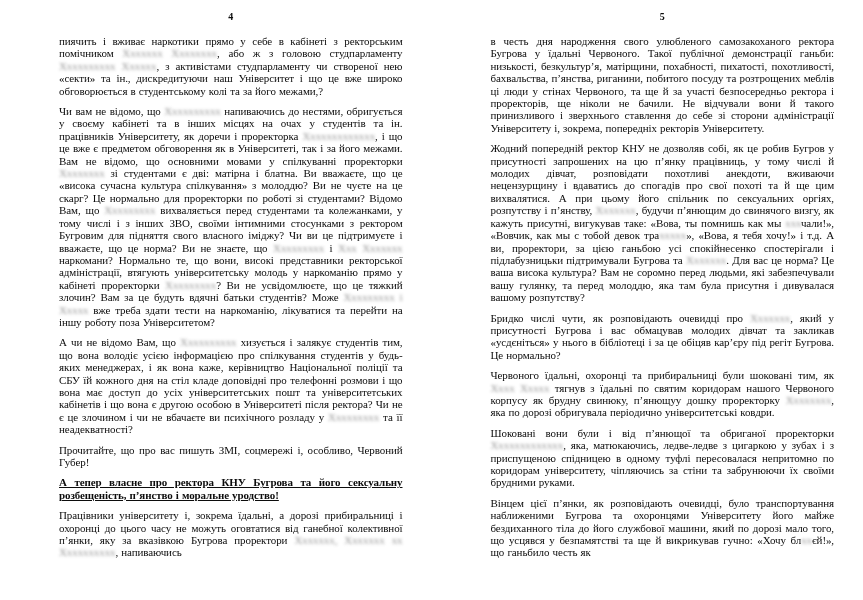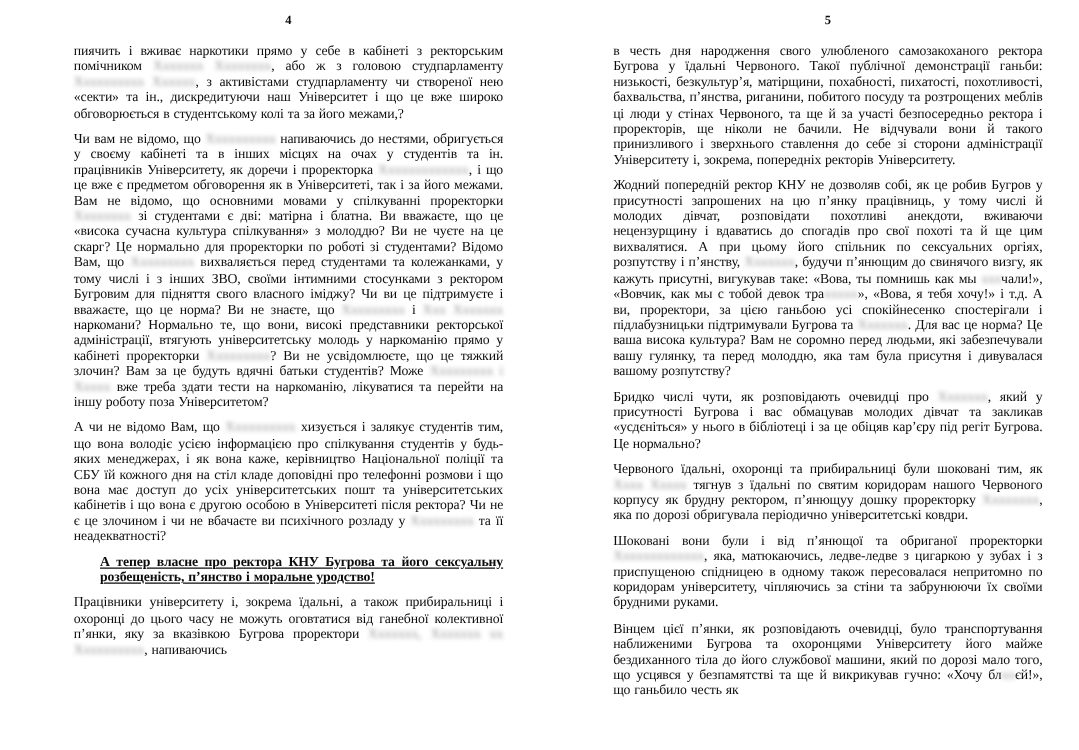--- a/index.html
+++ b/index.html
@@ -33,46 +33,46 @@
     margin: 0 0 8px 0;
     text-align: justify;
     font-size: 11px;
     line-height: 12.4px;
     letter-spacing: -0.1px;
     word-spacing: 0.5px;
   }
   .heading {
     font-weight: bold;
     text-decoration: underline;
-    margin-left: 21px;
   }
   .redacted {
     color: #8d8d8d;
     filter: blur(1.6px);
     opacity: 0.9;
   }
 </style>
 </head>
 <body>
 
 <div class="spread">
   <section class="page">
     <div class="page-number">4</div>
     <div class="page-body">
         <p class="para"><span>пиячить і вживає наркотики прямо у себе в кабінеті з ректорським помічником </span><span class="redacted">Ххххххх Хххххххх</span><span>, або ж з головою студпарламенту </span><span class="redacted">Хххххххххх Хххххх</span><span>, з активістами студпарламенту чи створеної нею «секти» та ін., дискредитуючи наш Університет і що це вже широко обговорюється в студентському колі та за його межами,?</span></p>
         <p class="para"><span>Чи вам не відомо, що </span><span class="redacted">Хххххххххх</span><span> напиваючись до нестями, обригується у своєму кабінеті та в інших місцях на очах у студентів та ін. працівників Університету, як доречи і проректорка </span><span class="redacted">Ххххххххххххх</span><span>, і що це вже є предметом обговорення як в Університеті, так і за його межами. Вам не відомо, що основними мовами у спілкуванні проректорки </span><span class="redacted">Хххххххх</span><span> зі студентами є дві: матірна і блатна. Ви вважаєте, що це «висока сучасна культура спілкування» з молоддю? Ви не чуєте на це скарг? Це нормально для проректорки по роботі зі студентами? Відомо Вам, що </span><span class="redacted">Ххххххххх</span><span> вихваляється перед студентами та колежанками, у тому числі і з інших ЗВО, своїми інтимними стосунками з ректором Бугровим для підняття свого власного іміджу? Чи ви це підтримуєте і вважаєте, що це норма? Ви не знаєте, що </span><span class="redacted">Ххххххххх</span><span> і </span><span class="redacted">Ххх Ххххххх</span><span> наркомани? Нормально те, що вони, високі представники ректорської адміністрації, втягують університетську молодь у наркоманію прямо у кабінеті проректорки </span><span class="redacted">Ххххххххх</span><span>? Ви не усвідомлюєте, що це тяжкий злочин? Вам за це будуть вдячні батьки студентів? Може </span><span class="redacted">Ххххххххх і Ххххх</span><span> вже треба здати тести на наркоманію, лікуватися та перейти на іншу роботу поза Університетом?</span></p>
         <p class="para"><span>А чи не відомо Вам, що </span><span class="redacted">Хххххххххх</span><span> хизується і залякує студентів тим, що вона володіє усією інформацією про спілкування студентів у будь-яких менеджерах, і як вона каже, керівництво Національної поліції та СБУ їй кожного дня на стіл кладе доповідні про телефонні розмови і що вона має доступ до усіх університетських пошт та університетських кабінетів і що вона є другою особою в Університеті після ректора? Чи не є це злочином і чи не вбачаєте ви психічного розладу у </span><span class="redacted">Ххххххххх</span><span> та її неадекватності?</span></p>
+        <p class="para"><span>Прочитайте, що про вас пишуть ЗМІ, соцмережі і, особливо, Червоний Губер!</span></p>
         <p class="para heading"><span>А тепер власне про ректора КНУ Бугрова та його сексуальну розбещеність, п’янство і моральне уродство!</span></p>
-        <p class="para"><span>Працівники університету і, зокрема їдальні, а також прибиральниці і охоронці до цього часу не можуть оговтатися від ганебної колективної п’янки, яку за вказівкою Бугрова проректори </span><span class="redacted">Ххххххх, Ххххххх хх Хххххххххх</span><span>, напиваючись</span></p>
+        <p class="para"><span>Працівники університету і, зокрема їдальні, а дорозі прибиральниці і охоронці до цього часу не можуть оговтатися від ганебної колективної п’янки, яку за вказівкою Бугрова проректори </span><span class="redacted">Ххххххх, Ххххххх хх Хххххххххх</span><span>, напиваючись</span></p>
       </div>
   </section>
   <section class="page">
     <div class="page-number">5</div>
     <div class="page-body">
         <p class="para"><span>в честь дня народження свого улюбленого самозакоханого ректора Бугрова у їдальні Червоного. Такої публічної демонстрації ганьби: низькості, безкультур’я, матірщини, похабності, пихатості, похотливості, бахвальства, п’янства, риганини, побитого посуду та розтрощених меблів ці люди у стінах Червоного, та ще й за участі безпосередньо ректора і проректорів, ще ніколи не бачили. Не відчували вони й такого принизливого і зверхнього ставлення до себе зі сторони адміністрації Університету і, зокрема, попередніх ректорів Університету.</span></p>
         <p class="para"><span>Жодний попередній ректор КНУ не дозволяв собі, як це робив Бугров у присутності запрошених на цю п’янку працівниць, у тому числі й молодих дівчат, розповідати похотливі анекдоти, вживаючи нецензурщину і вдаватись до спогадів про свої похоті та й ще цим вихвалятися. А при цьому його спільник по сексуальних оргіях, розпутству і п’янству, </span><span class="redacted">Ххххххх</span><span>, будучи п’янющим до свинячого визгу, як кажуть присутні, вигукував таке: «Вова, ты помнишь как мы </span><span class="redacted">ххх</span><span>чали!», «Вовчик, как мы с тобой девок тра</span><span class="redacted">ххххх</span><span>», «Вова, я тебя хочу!» і т.д. А ви, проректори, за цією ганьбою усі спокійнесенко спостерігали і підлабузницьки підтримували Бугрова та </span><span class="redacted">Ххххххх</span><span>. Для вас це норма? Це ваша висока культура? Вам не соромно перед людьми, які забезпечували вашу гулянку, та перед молоддю, яка там була присутня і дивувалася вашому розпутству?</span></p>
         <p class="para"><span>Бридко числі чути, як розповідають очевидці про </span><span class="redacted">Ххххххх</span><span>, який у присутності Бугрова і вас обмацував молодих дівчат та закликав «усдєніться» у нього в бібліотеці і за це обіцяв кар’єру під регіт Бугрова. Це нормально?</span></p>
-        <p class="para"><span>Червоного їдальні, охоронці та прибиральниці були шоковані тим, як </span><span class="redacted">Хххх Ххххх</span><span> тягнув з їдальні по святим коридорам нашого Червоного корпусу як брудну ректором, п’янющуу дошку проректорку </span><span class="redacted">Хххххххх</span><span>, яка по дорозі обригувала періодично університетські ковдри.</span></p>
-        <p class="para"><span>Шоковані вони були і від п’янющої та обриганої проректорки </span><span class="redacted">Ххххххххххххх</span><span>, яка, матюкаючись, ледве-ледве з цигаркою у зубах і з приспущеною спідницею в одному також пересовалася непритомно по коридорам університету, чіпляючись за стіни та забрунюючи їх своїми брудними руками.</span></p>
+        <p class="para"><span>Червоного їдальні, охоронці та прибиральниці були шоковані тим, як </span><span class="redacted">Хххх Ххххх</span><span> тягнув з їдальні по святим коридорам нашого Червоного корпусу як брудну свинюку, п’янющуу дошку проректорку </span><span class="redacted">Хххххххх</span><span>, яка по дорозі обригувала періодично університетські ковдри.</span></p>
+        <p class="para"><span>Шоковані вони були і від п’янющої та обриганої проректорки </span><span class="redacted">Ххххххххххххх</span><span>, яка, матюкаючись, ледве-ледве з цигаркою у зубах і з приспущеною спідницею в одному туфлі пересовалася непритомно по коридорам університету, чіпляючись за стіни та забрунюючи їх своїми брудними руками.</span></p>
         <p class="para"><span>Вінцем цієї п’янки, як розповідають очевидці, було транспортування наближеними Бугрова та охоронцями Університету його майже бездиханного тіла до його службової машини, який по дорозі мало того, що усцявся у безпамятстві та ще й викрикував гучно: «Хочу бл</span><span class="redacted">хх</span><span>єй!», що ганьбило честь як</span></p>
       </div>
   </section>
 </div>
 
 </body></html>

